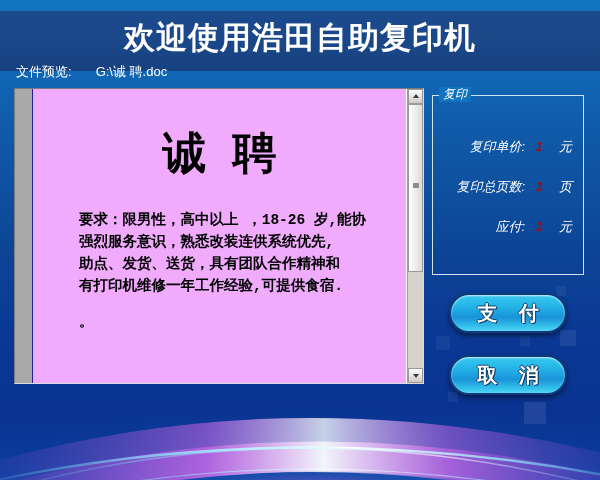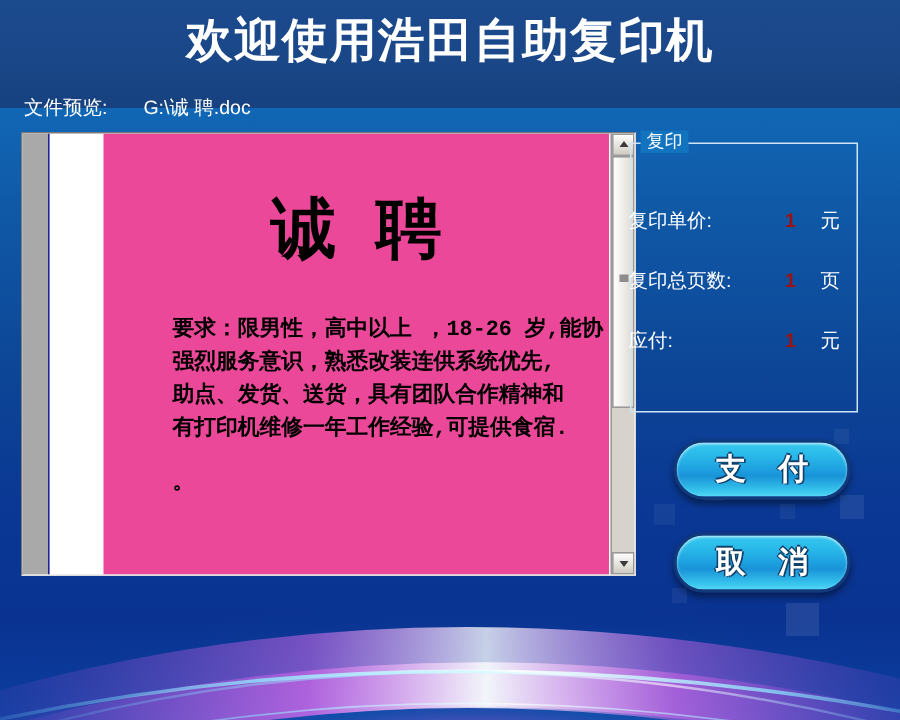--- a/index.html
+++ b/index.html
@@ -33,23 +33,23 @@
     top: 0;
     width: 600px;
     height: 480px;
     pointer-events: none;
   }
 
   
   .header-bar {
     position: absolute;
     left: 0;
-    top: 0;
+    top: 11px;
     width: 600px;
-    height: 72px;
+    height: 60px;
     background: linear-gradient(180deg, #1b4a8d 0%, #1a4788 55%, #17417f 100%);
     overflow: hidden;
   }
   .header-title {
     position: absolute;
     left: 0;
     top: 5px;
     width: 600px;
     text-align: center;
     color: #ffffff;
@@ -95,23 +95,22 @@
     height: 100%;
     background: #a9a9a9;
     border-right: 1px solid #2020a0;
   }
   .pv-page {
     position: absolute;
     left: 18px;
     top: 0;
     right: 17px;
     bottom: 0;
-    background: #ec4899;
+    background: #f0abfc;
     overflow: hidden;
-    margin-left: 36px;
   }
   .doc-title {
     margin: 38px 0 0 0;
     text-align: center;
     color: #000000;
     font-family: "DejaVu Serif", "Liberation Serif", serif;
     font-size: 44px;
     font-weight: bold;
     letter-spacing: 26px;
     text-indent: 26px;
@@ -175,26 +174,27 @@
     left: 4px;
     top: 78px;
     width: 6px;
     height: 5px;
     background: #8d8d8d;
   }
 
   
   .group-box {
     position: absolute;
-    left: 420px;
+    left: 432px;
     top: 95px;
     width: 152px;
     height: 180px;
     border: 1px solid #cfe4f5;
     box-sizing: border-box;
+    font-style: italic;
   }
   .group-legend {
     position: absolute;
     left: 6px;
     top: -9px;
     padding: 0 4px;
     color: #ffffff;
     font-size: 12px;
     line-height: 15px;
     background: #1273bf;
@@ -212,20 +212,21 @@
     white-space: nowrap;
   }
   .fr-1 { top: 42px; }
   .fr-2 { top: 82px; }
   .fr-3 { top: 122px; }
 
   .fr-label {
     position: absolute;
     left: 0;
     width: 94px;
+    text-align: right;
   }
   .fr-value {
     position: absolute;
     left: 100px;
     width: 16px;
     text-align: center;
     color: #9c1111;
     font-weight: bold;
   }
   .fr-unit {

